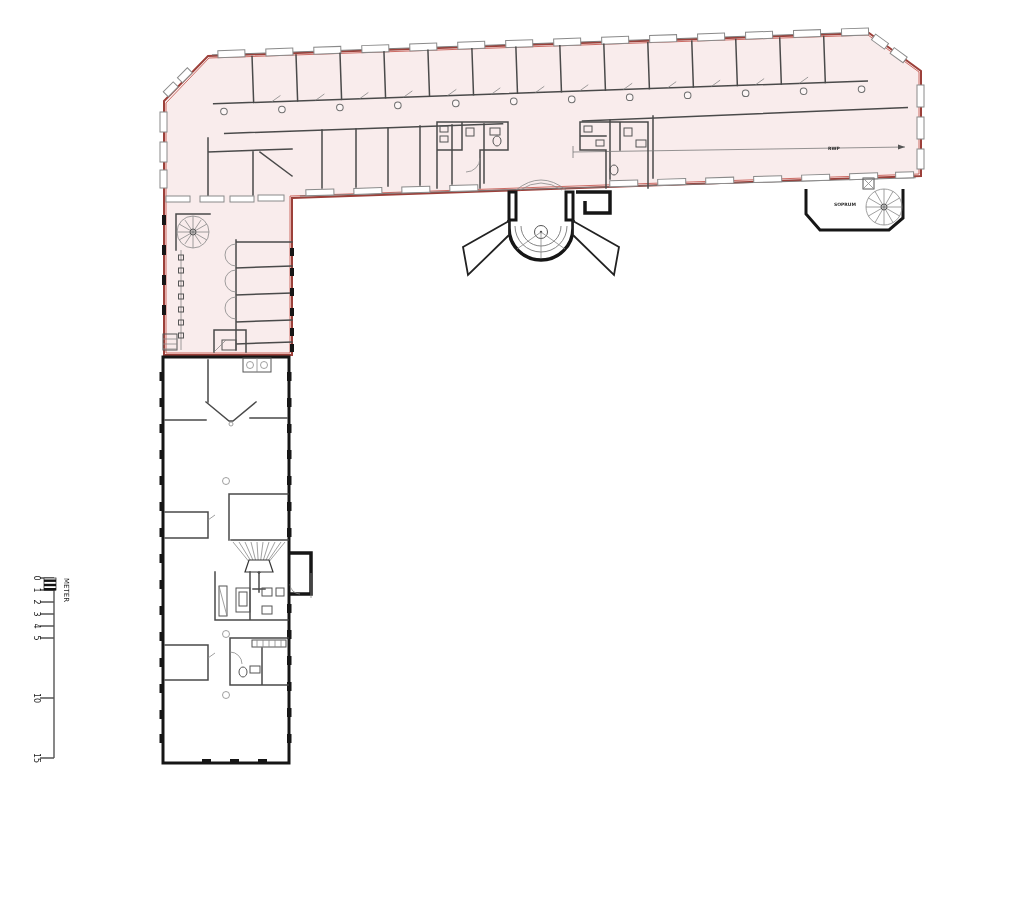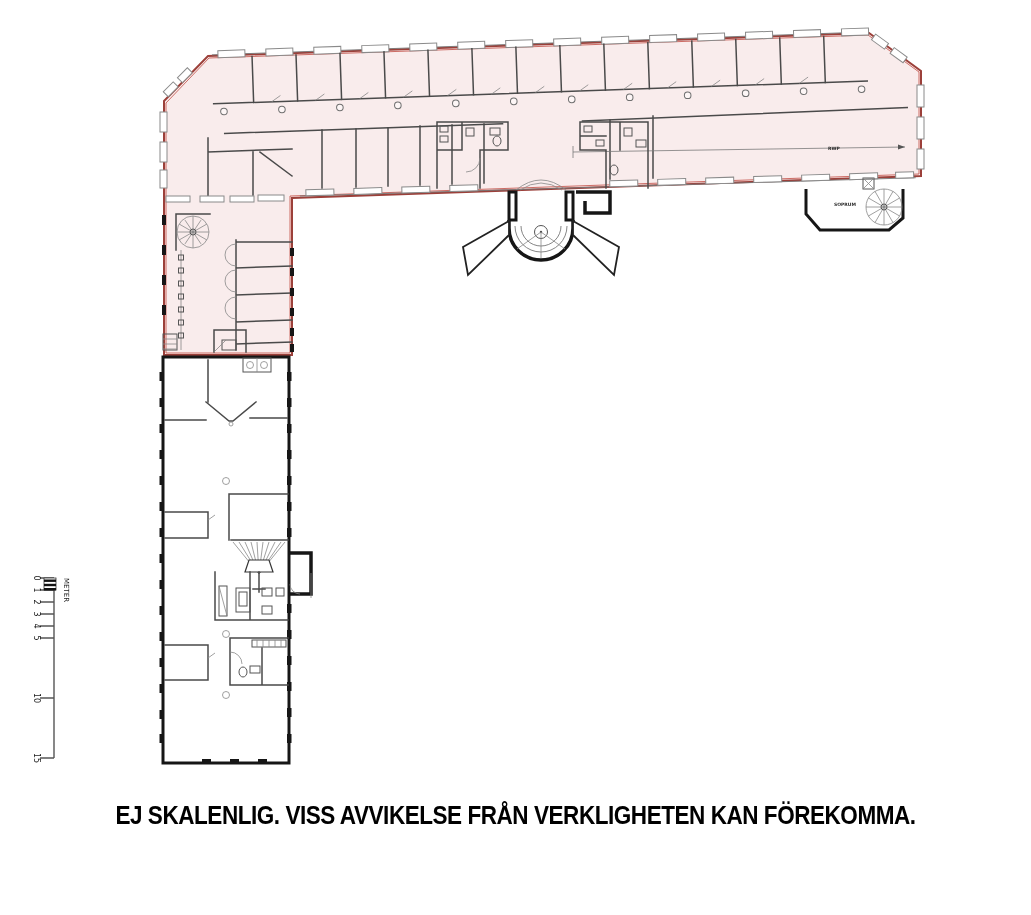--- a/index.html
+++ b/index.html
@@ -318,16 +318,13 @@
     <text class="scalenum" x="34" y="602" text-anchor="middle" transform="rotate(90 34 602)">2</text>
     <text class="scalenum" x="34" y="614" text-anchor="middle" transform="rotate(90 34 614)">3</text>
     <text class="scalenum" x="34" y="626" text-anchor="middle" transform="rotate(90 34 626)">4</text>
     <text class="scalenum" x="34" y="638" text-anchor="middle" transform="rotate(90 34 638)">5</text>
     <text class="scalenum" x="34" y="698" text-anchor="middle" transform="rotate(90 34 698)">10</text>
     <text class="scalenum" x="34" y="758" text-anchor="middle" transform="rotate(90 34 758)">15</text>
     <text class="scaleunit" x="64" y="578" transform="rotate(90 64 578)">METER</text>
   </g>
 </svg>
 
-<div class="disclaimer">
-  <span>EJ SKALENLIG. VISS AVVIKELSE FRÅN VERKLIGHETEN KAN FÖREKOMMA.</span>
 </div>
-</div>
 
 </body></html>

